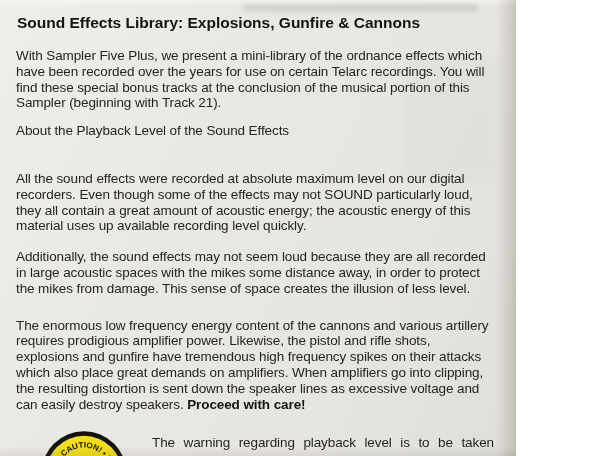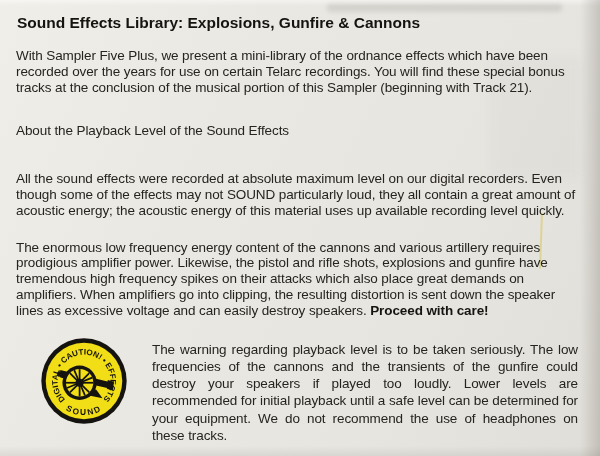--- a/index.html
+++ b/index.html
@@ -1,18 +1,18 @@
 <!DOCTYPE html>
 <html><head>
 <meta charset="utf-8">
 <style>
   html,body{margin:0;padding:0;}
   .page{
     position:relative;
-    width:600px;height:456px;
+    width:516px;height:456px;
     background:linear-gradient(115deg,#f0eee9 0%,#eae8e3 35%,#e7e5e0 70%,#e0ded8 100%);
     font-family:"Liberation Sans","DejaVu Sans",sans-serif;
     color:#23211e;
     overflow:hidden;
     box-sizing:border-box;
   }
   .content{
     position:relative;
     padding:14px 22px 0 16px;
     z-index:2;
@@ -26,21 +26,21 @@
   }
   .body-text{
     font-size:13.5px;
     line-height:15.8px;
     letter-spacing:-0.1px;
     margin:0;
     max-width:564px;
     color:#26241f;
   }
   .p-intro{margin-top:16px;}
-  .subheading{margin-top:28px;}
+  .subheading{margin-top:12px;}
   .p-levels{margin-top:32px;}
   .p-spaces{margin-top:15px;}
   .p-amps{margin-top:21px;}
   .p-amps strong{color:#161411;}
   .bottom-section{
     display:flex;
     align-items:flex-start;
     margin-top:16px;
   }
   .badge-wrap{
@@ -121,20 +121,21 @@
 
   <div class="content">
     <h1 class="title">Sound Effects Library: Explosions, Gunfire &amp; Cannons</h1>
 
     <p class="body-text p-intro">With Sampler Five Plus, we present a mini-library of the ordnance effects which have been recorded over the years for use on certain Telarc recordings. You will find these special bonus tracks at the conclusion of the musical portion of this Sampler (beginning with Track 21).</p>
 
     <p class="body-text subheading">About the Playback Level of the Sound Effects</p>
 
     <p class="body-text p-levels">All the sound effects were recorded at absolute maximum level on our digital recorders.  Even though some of the effects may not SOUND particularly loud, they all contain a great amount of acoustic energy; the acoustic energy of this material uses up available recording level quickly.</p>
 
+    <p class="body-text p-spaces">Additionally, the sound effects may not seem loud because they are all recorded in large acoustic spaces with the mikes some distance away, in order to protect the mikes from damage.  This sense of space creates the illusion of less level.</p>
 
     <p class="body-text p-amps"><span>The enormous low frequency energy content of the cannons and various artillery requires prodigious amplifier power.  Likewise, the pistol and rifle shots, explosions and gunfire have tremendous high frequency spikes on their attacks which also place great demands on amplifiers.  When amplifiers go into clipping, the resulting distortion is sent down the speaker lines as excessive voltage and can easily destroy speakers.  </span><strong>Proceed with care!</strong></p>
 
     <div class="bottom-section">
       <div class="badge-wrap">
         <svg width="88" height="88" viewBox="0 0 100 100" aria-hidden="true">
 
           <circle cx="50" cy="50" r="48.5" fill="#15130f"></circle>
           <circle cx="50" cy="50" r="43.5" fill="#f1de17"></circle>
 

